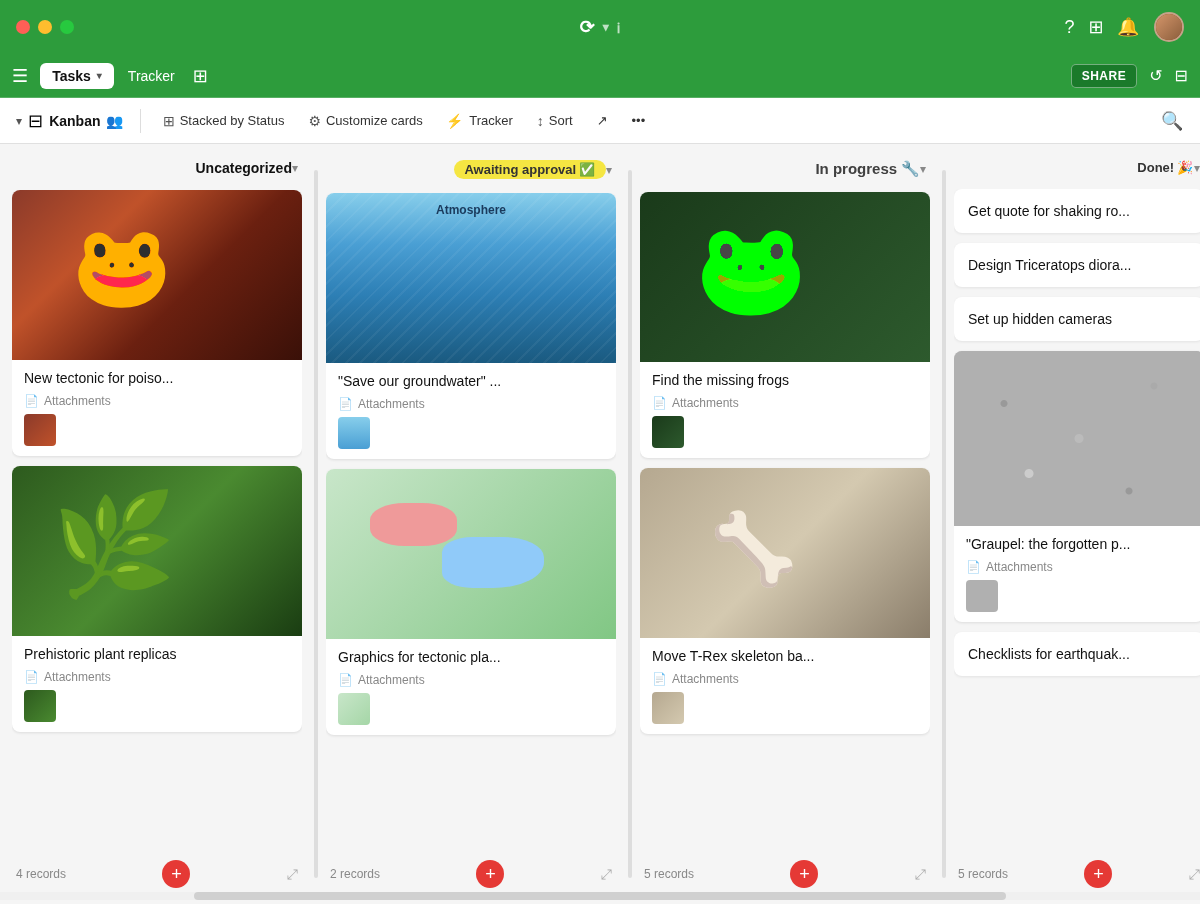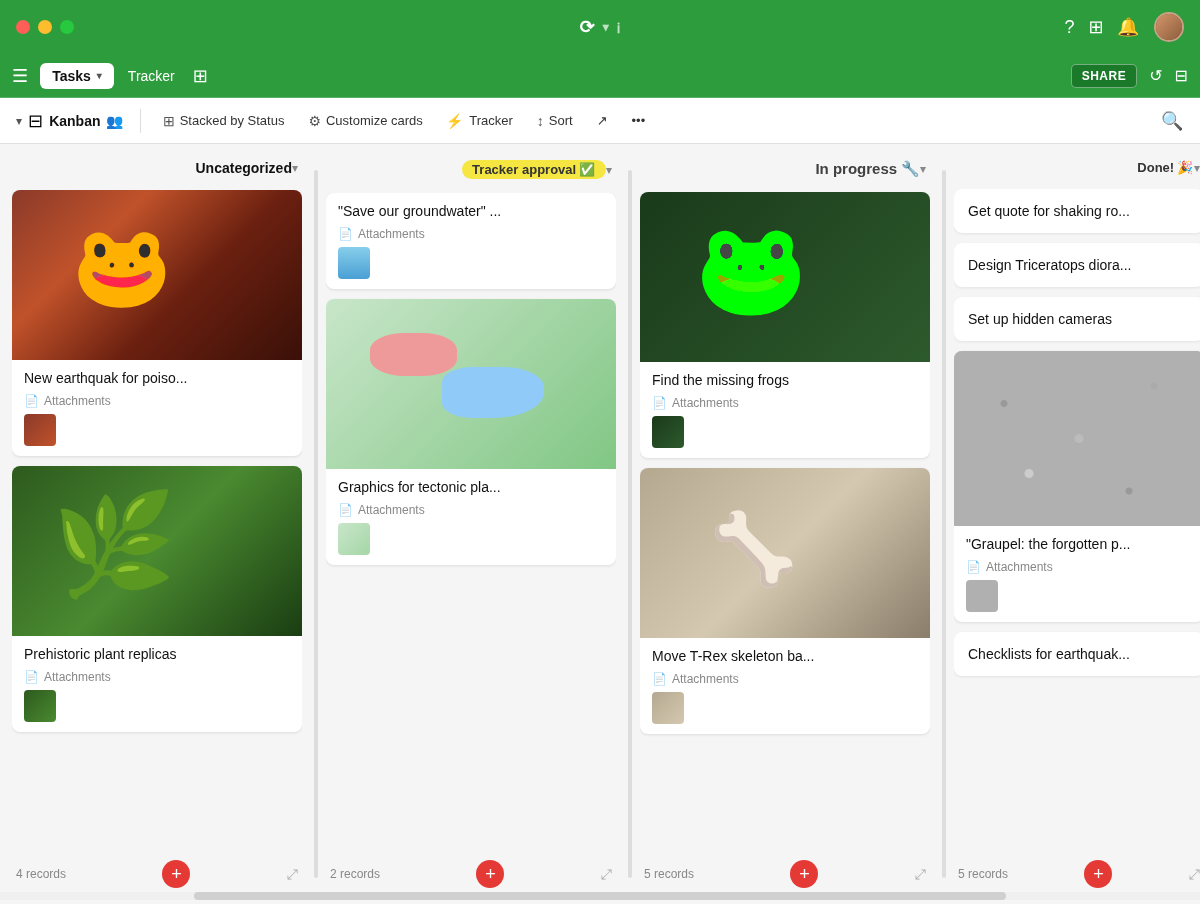--- a/index.html
+++ b/index.html
@@ -514,21 +514,21 @@
       <div class="column-header-left">
         <span class="column-title">Uncategorized</span>
       </div>
       <span class="column-chevron">▾</span>
     </div>
     <div class="cards-container">
 
       <div class="card">
         <div class="card-image img-frog"></div>
         <div class="card-body">
-          <div class="card-title">New earthquak for poiso...</div>
+          <div class="card-title">New tectonic for poiso...</div>
           <div class="card-meta">
             <span class="attachment-icon">📄</span>
             <span>Attachments</span>
           </div>
           <div class="card-thumb thumb-frog"></div>
         </div>
       </div>
 
       <div class="card">
         <div class="card-image img-plant"></div>
@@ -548,28 +548,33 @@
       <span class="expand-icon">⤢</span>
     </div>
   </div>
 
   <div style="width:4px; height:calc(100% - 20px); background:#ddd; border-radius:2px; margin-right:8px; align-self:center; flex-shrink:0;"></div>
 
   <div class="kanban-column">
     <div class="column-header">
       <div class="column-header-left">
         <span class="awaiting-label">
-          Tracker approval ✅
+          Awaiting approval ✅
         </span>
       </div>
       <span class="column-chevron">▾</span>
     </div>
     <div class="cards-container">
 
       <div class="card">
+        <div class="card-image img-water">
+          <div style="position:absolute;top:10px;left:50%;transform:translateX(-50%);color:#333;font-size:12px;font-weight:600;text-align:center;z-index:1;">
+            <div style="color:#1a3a5c;">Atmosphere</div>
+          </div>
+        </div>
         <div class="card-body">
           <div class="card-title">"Save our groundwater" ...</div>
           <div class="card-meta">
             <span class="attachment-icon">📄</span>
             <span>Attachments</span>
           </div>
           <div class="card-thumb thumb-water"></div>
         </div>
       </div>
 

